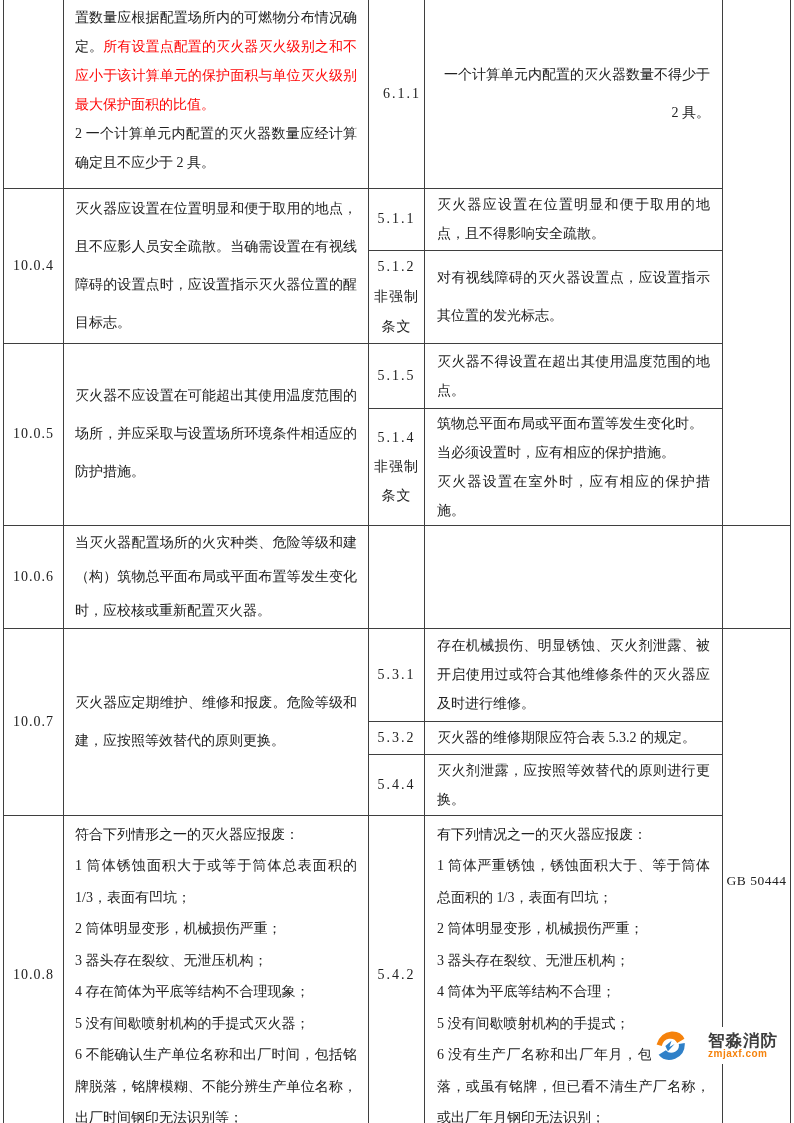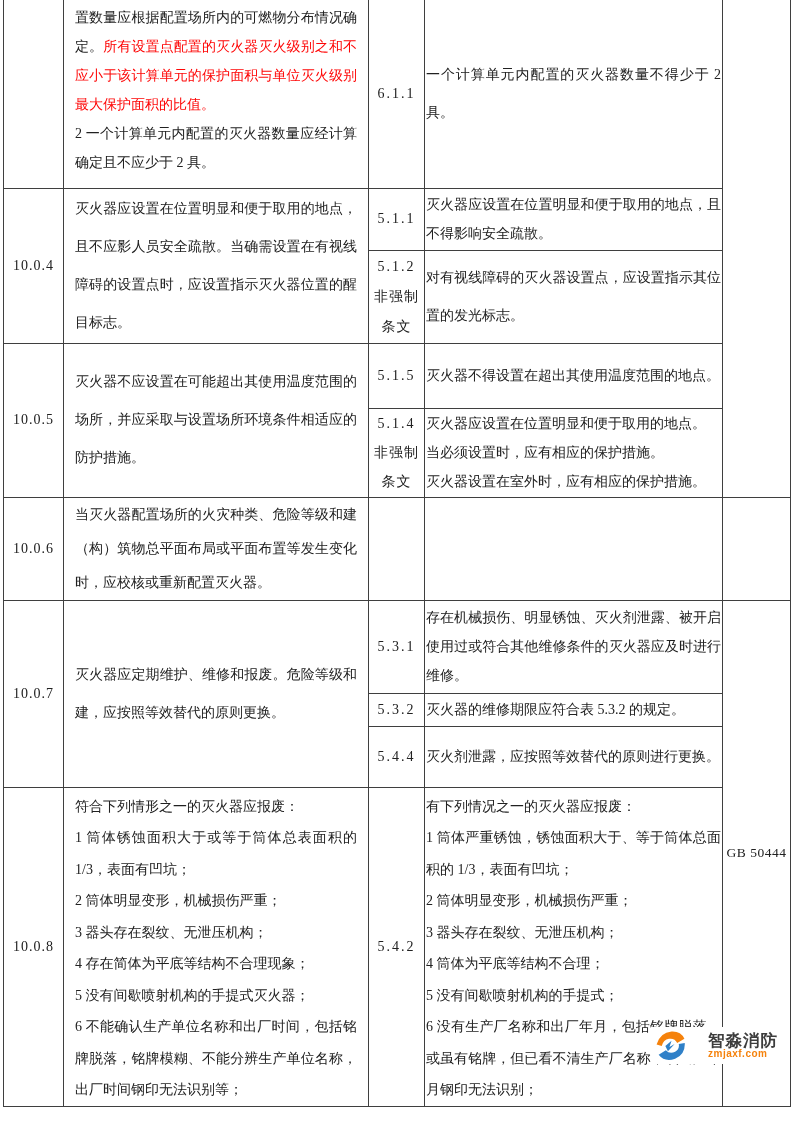--- a/index.html
+++ b/index.html
@@ -14,25 +14,25 @@
     position:absolute;left:3px;top:0;
     width:787px;border-collapse:collapse;table-layout:fixed;
   }
   td{
     border:1px solid #3f3f3f;
     vertical-align:middle;
     overflow:hidden;
     box-sizing:border-box;
     font-size:14px;
   }
-  tr.first td{border-top:none;}
+  tr.first td{border-top:none;text-align:right;}
   .c1{text-align:center;letter-spacing:1px;padding:0 2px;}
   .c2{text-align:justify;padding:0 11px;}
   .c3{text-align:center;padding:0 3px;}
-  .c4{text-align:justify;padding:0 1px;}
+  .c4{text-align:justify;padding:0 12px;}
   .c5{text-align:center;white-space:nowrap;font-size:13.5px;padding:16px 1px;letter-spacing:0.5px;}
   .code{letter-spacing:2px;}
   .note{letter-spacing:1px;}
   .top{vertical-align:top;padding-top:3px;}
   .red{color:#fe0606;}
   .lh28{line-height:28px;}
   .lh29{line-height:29px;}
   .lh30{line-height:30px;}
   .lh31{line-height:31.5px;}
   .lh34{line-height:34px;}
@@ -95,21 +95,21 @@
       <td class="c2 lh38" rowspan="2">灭火器不应设置在可能超出其使用温度范围的场所，并应采取与设置场所环境条件相适应的防护措施。</td>
       <td class="c3 code">5.1.5</td>
       <td class="c4 lh29">灭火器不得设置在超出其使用温度范围的地点。</td>
     </tr>
     <tr style="height:89px">
       <td class="c3 lh29">
         <div class="code">5.1.4</div>
         <div class="note">非强制条文</div>
       </td>
       <td class="c4 lh29">
-        <div class="para">灭火器应设置在位置明显和便于取用的地点。</div>
+        <div class="para">筑物总平面布局或平面布置等发生变化时。</div>
         <div class="para">当必须设置时，应有相应的保护措施。</div>
         <div class="para">灭火器设置在室外时，应有相应的保护措施。</div>
       </td>
     </tr>
 
     <tr style="height:102px">
       <td class="c1">10.0.6</td>
       <td class="c2 lh34">当灭火器配置场所的火灾种类、危险等级和建（构）筑物总平面布局或平面布置等发生变化时，应校核或重新配置灭火器。</td>
       <td class="c3"></td>
       <td class="c4"></td>

